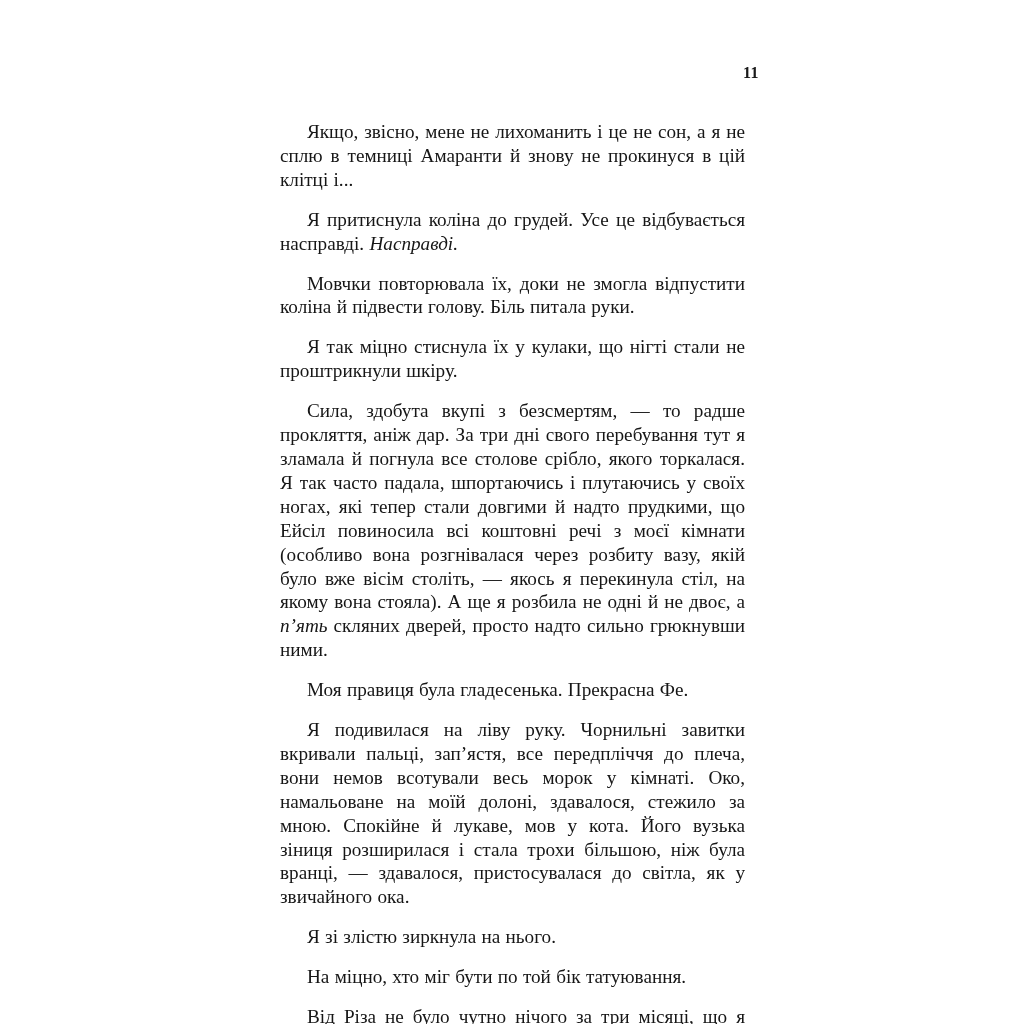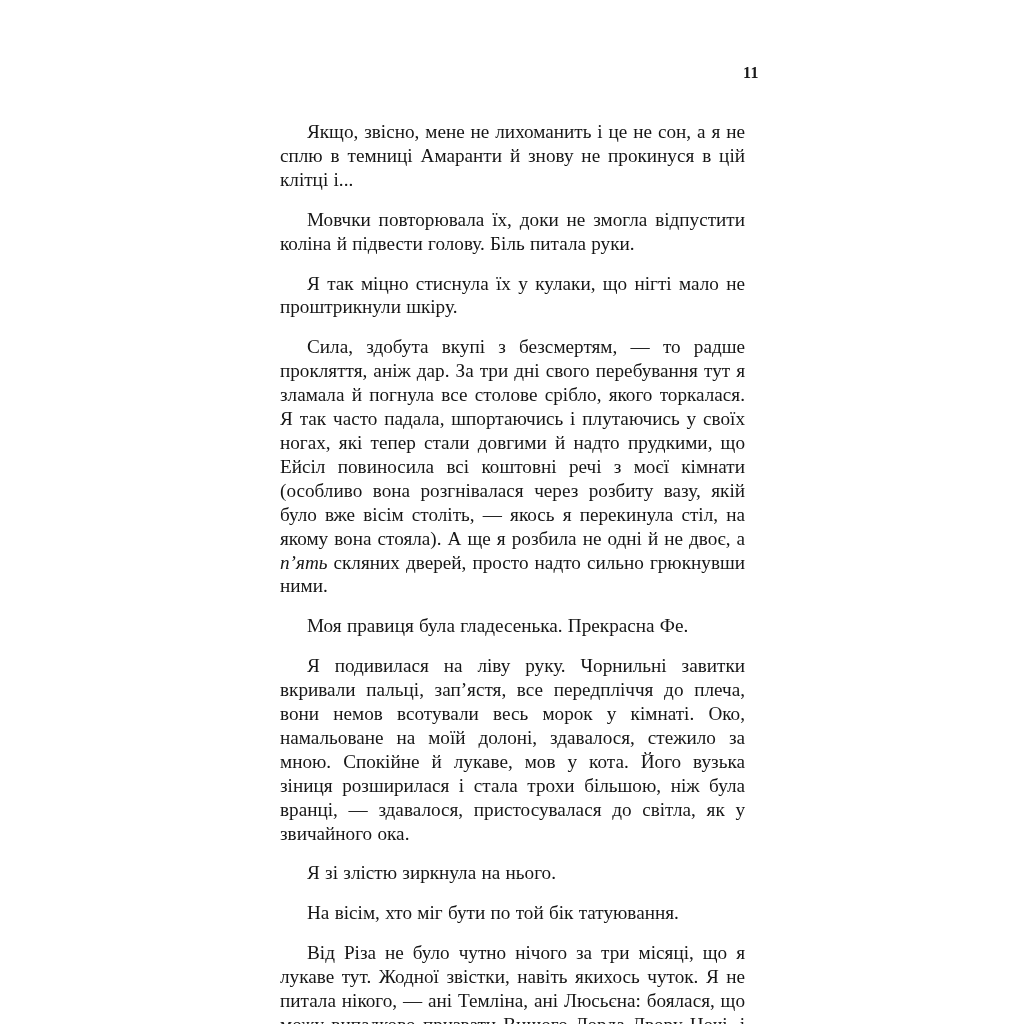--- a/index.html
+++ b/index.html
@@ -45,23 +45,24 @@
   }
 </style>
 </head>
 <body>
 
 <div class="page-canvas">
   <div class="text-column">
     <div class="page-number">11</div>
     <div class="text-block">
         <p><span>Якщо, звісно, мене не лихоманить і це не сон, а я не сплю в темниці Амаранти й знову не прокинуся в цій клітці і...</span></p>
+        <p><span>Я притиснула коліна до грудей. Усе це відбувається насправді. </span><span class="seg-italic">Насправді.</span></p>
         <p><span>Мовчки повторювала їх, доки не змогла відпустити коліна й підвести голову. Біль питала руки.</span></p>
-        <p><span>Я так міцно стиснула їх у кулаки, що нігті мало не проштрикнули шкіру.</span></p>
+        <p><span>Я так міцно стиснула їх у кулаки, що нігті стали не проштрикнули шкіру.</span></p>
         <p><span>Сила, здобута вкупі з безсмертям, — то радше прокляття, аніж дар. За три дні свого перебування тут я зламала й погнула все столове срібло, якого торкалася. Я так часто падала, шпортаючись і плутаючись у своїх ногах, які тепер стали довгими й надто прудкими, що Ейсіл повиносила всі коштовні речі з моєї кімнати (особливо вона розгнівалася через розбиту вазу, якій було вже вісім століть, — якось я перекинула стіл, на якому вона стояла). А ще я розбила не одні й не двоє, а </span><span class="seg-italic">п’ять</span><span> скляних дверей, просто надто сильно грюкнувши ними.</span></p>
         <p><span>Моя правиця була гладесенька. Прекрасна Фе.</span></p>
         <p><span>Я подивилася на ліву руку. Чорнильні завитки вкривали пальці, зап’ястя, все передпліччя до плеча, вони немов всотували весь морок у кімнаті. Око, намальоване на моїй долоні, здавалося, стежило за мною. Спокійне й лукаве, мов у кота. Його вузька зіниця розширилася і стала трохи більшою, ніж була вранці, — здавалося, пристосувалася до світла, як у звичайного ока.</span></p>
         <p><span>Я зі злістю зиркнула на нього.</span></p>
-        <p><span>На вісім, хто міг бути по той бік татуювання.</span></p>
+        <p><span>На міцно, хто міг бути по той бік татуювання.</span></p>
         <p><span>Від Різа не було чутно нічого за три місяці, що я лукаве тут. Жодної звістки, навіть якихось чуток. Я не питала нікого, — ані Темліна, ані Люсьєна: боялася, що можу випадково призвати Вищого Лорда Двору Ночі, і той згадає</span></p>
       </div>
   </div>
 </div>
 
 </body></html>

